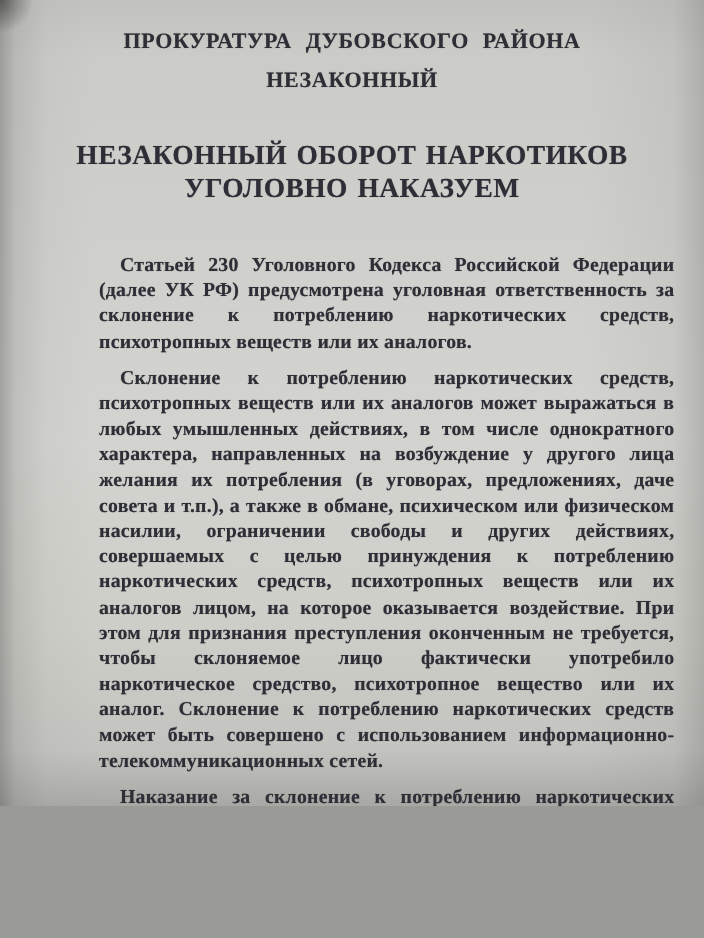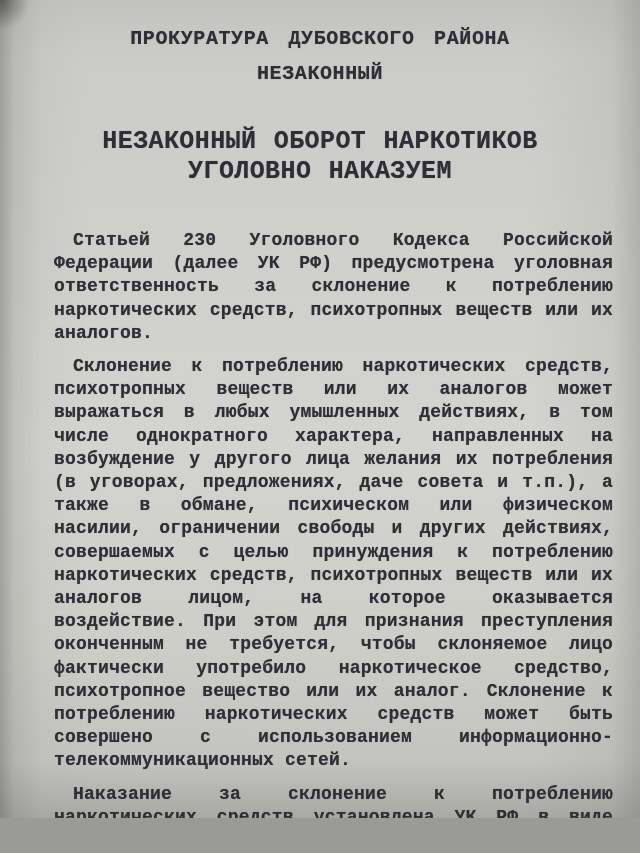--- a/index.html
+++ b/index.html
@@ -8,30 +8,29 @@
   }
   * { margin: 0; padding: 0; box-sizing: border-box; }
   html, body {
     width: 640px;
     background: #9a9a96;
     font-family: "Liberation Serif", "DejaVu Serif", serif;
   }
   .page {
     position: relative;
     width: 640px;
-    height: 818px;
+    height: 733px;
     overflow: hidden;
     color: var(--ink);
     
     background:
       radial-gradient(circle at 0 0, rgba(35,35,35,0.55) 0, rgba(35,35,35,0) 30px),
       linear-gradient(90deg, rgba(60,60,58,0.32) 0, rgba(110,110,106,0.20) 14px, rgba(160,160,156,0.10) 42px, rgba(200,200,196,0) 85px),
       linear-gradient(270deg, rgba(85,85,82,0.25) 0, rgba(120,120,116,0.10) 28px, rgba(200,200,196,0) 110px),
       linear-gradient(180deg, #c2c2be 0, #cbcbc7 7%, #d0d0cc 35%, #d3d3cf 55%, #cecec9 78%, #c3c3bf 93%, #a8a8a4 100%);
-    font-family: Liberation Mono, monospace;
   }
   .soft { text-shadow: 0 0 0.8px rgba(44,45,54,0.55); }
 
   .doc-header {
     margin-top: 21px;
     text-align: center;
     font-weight: bold;
     font-size: 20px;
     line-height: 35px;
     letter-spacing: 0.6px;
@@ -58,20 +57,21 @@
   }
   .doc-body {
     margin-top: 42px;
     padding-left: 54px;
     padding-right: 27px;
     font-weight: bold;
     font-size: 18px;
     line-height: 23.2px;
     letter-spacing: 0.2px;
     text-align: justify;
+    margin-left: 36px;
   }
   .doc-body p {
     text-indent: 19px;
     margin-bottom: 10px;
   }
   .doc-body p:last-child { margin-bottom: 0; }
 </style>
 </head>
 <body>
 

